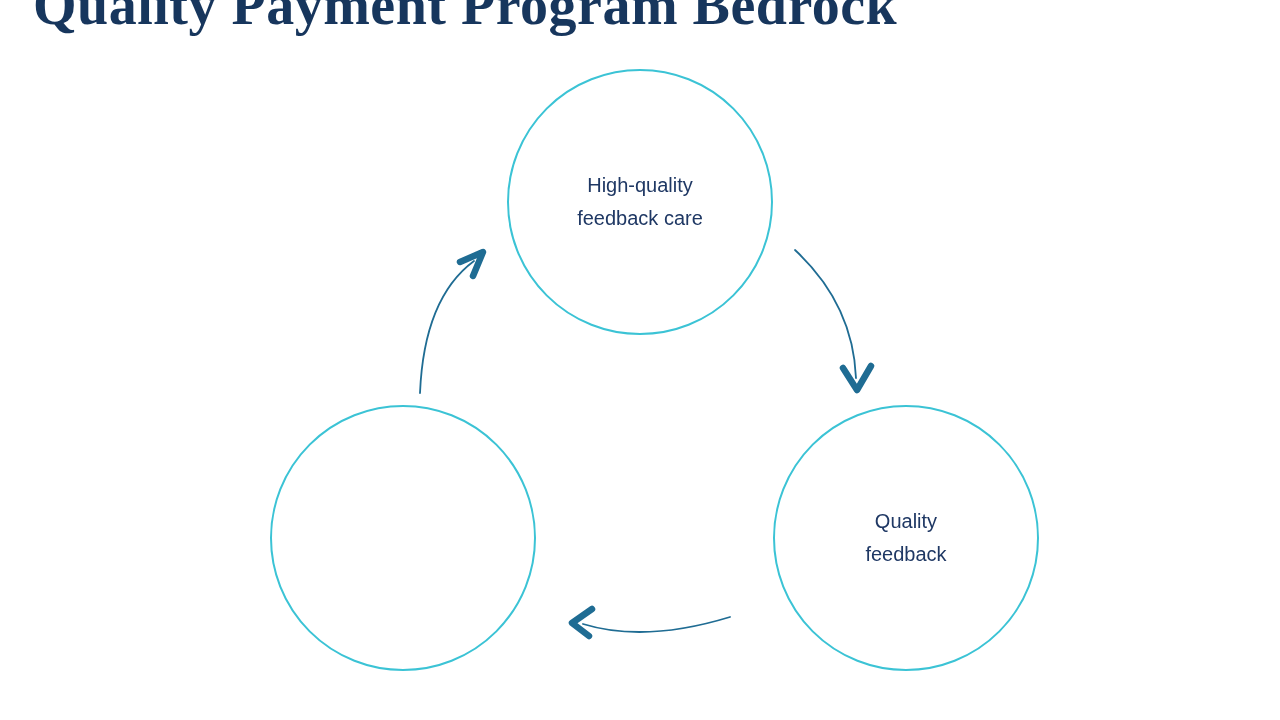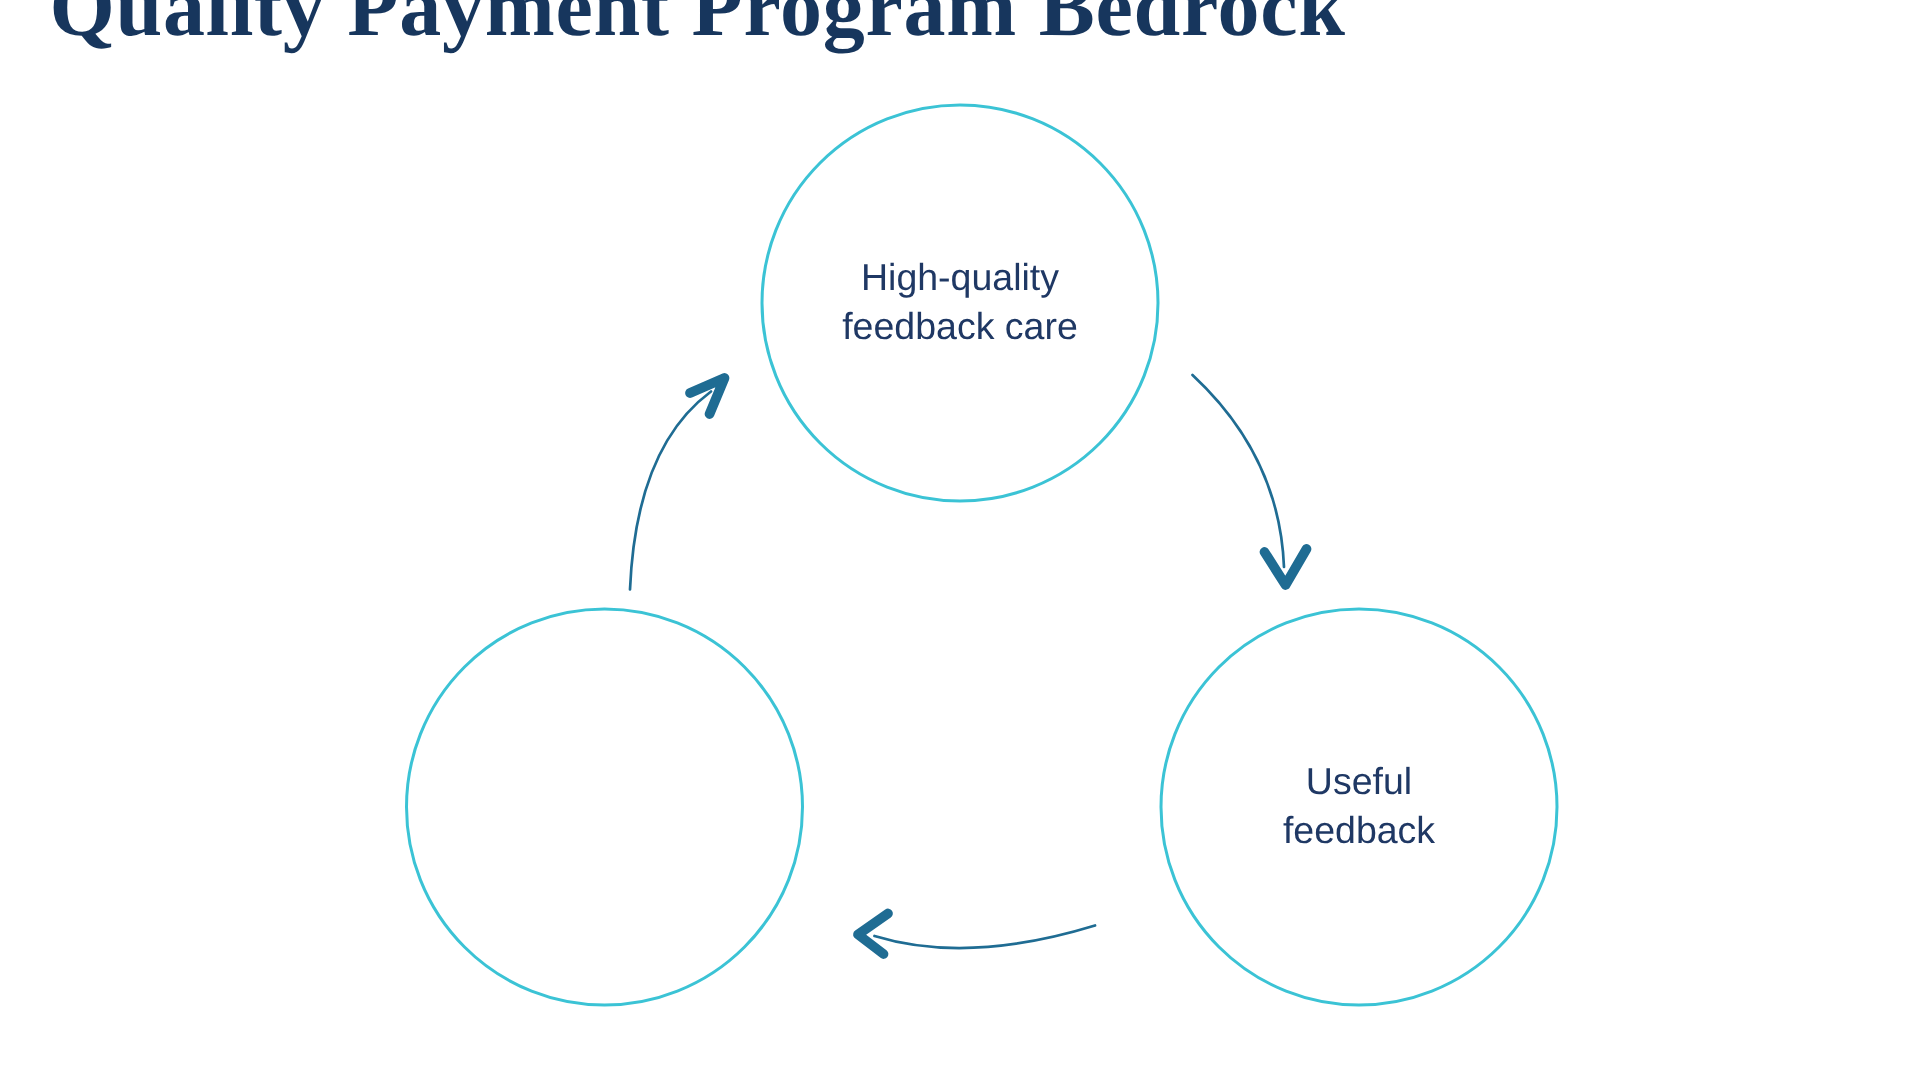--- a/index.html
+++ b/index.html
@@ -60,21 +60,21 @@
     align-items: center;
     justify-content: center;
   }
   .circle-top   { left: 507px; top: 69px;  }
   .circle-left  { left: 270px; top: 405px; }
   .circle-right { left: 773px; top: 405px; }
   .circle-label {
     margin: 0;
     text-align: center;
     color: var(--node-text, #1f3864);
-    font-size: 25px;
+    font-size: 20px;
     line-height: 33px;
   }
   .circle-label span { display: block; }
 </style>
 </head>
 <body>
 
 <div class="slide">
 
   <h1 class="title">Quality Payment Program Bedrock</h1>
@@ -96,21 +96,21 @@
 
   <div class="circle circle-top">
     <p class="circle-label">
       <span>High-quality</span>
       <span>feedback care</span>
     </p>
   </div>
 
   <div class="circle circle-right">
     <p class="circle-label">
-      <span>Useful</span>
+      <span>Quality</span>
       <span>feedback</span>
     </p>
   </div>
 
   <div class="circle circle-left">
     <p class="circle-label">
     </p>
   </div>
 
 </div>

